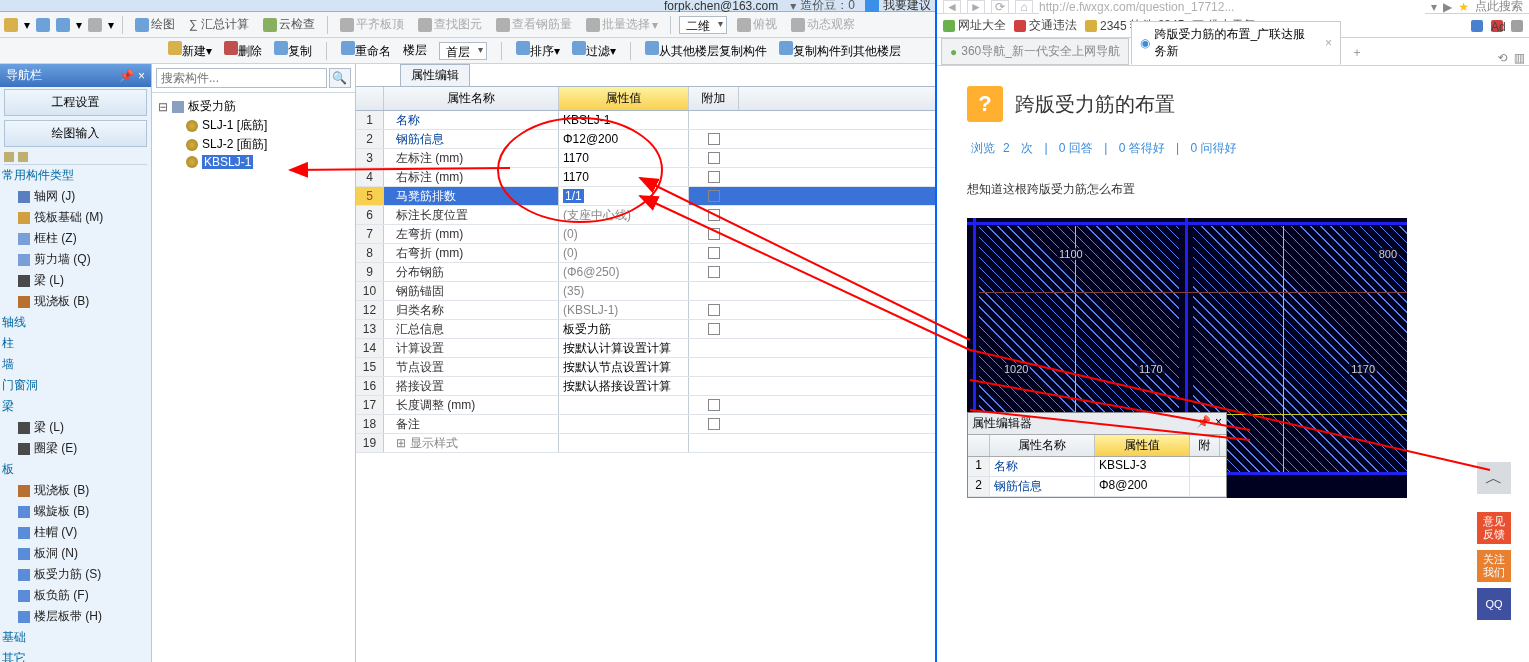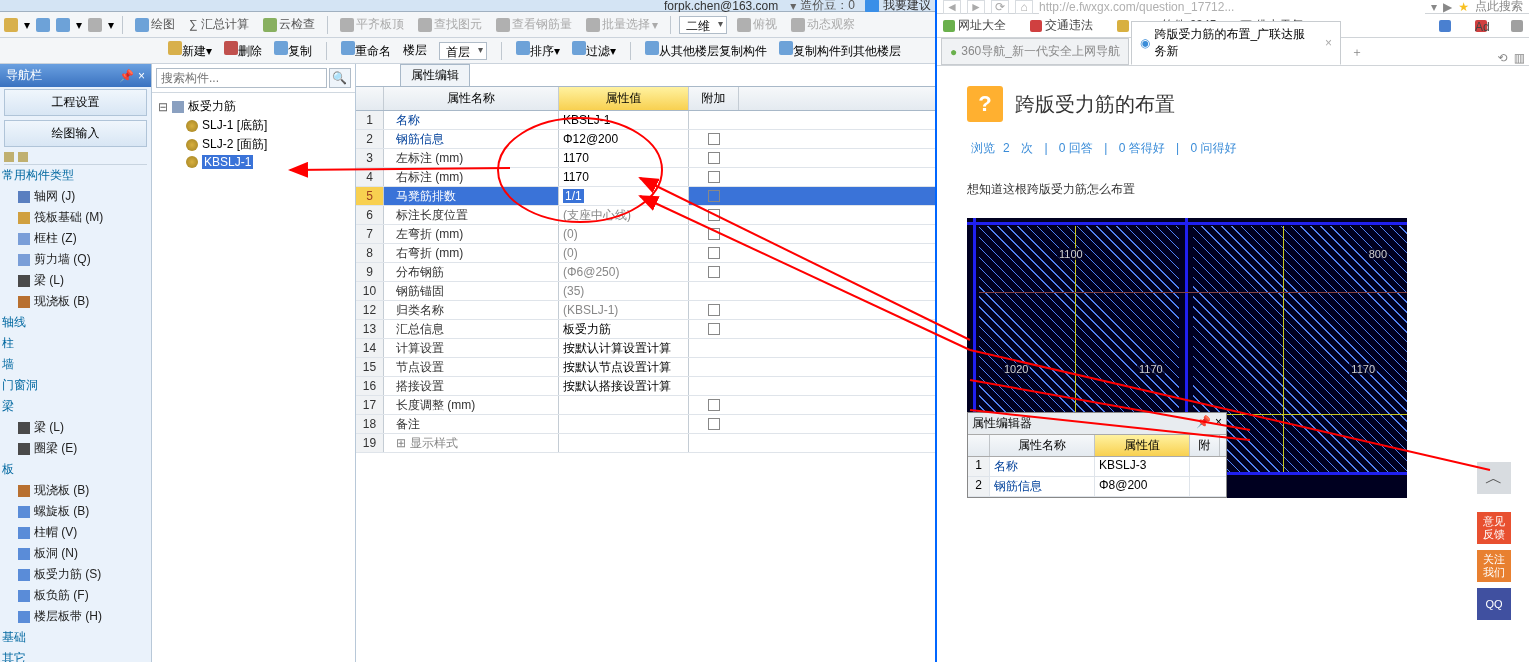--- a/index.html
+++ b/index.html
@@ -85,21 +85,21 @@
 .gr.sel .pv .selval { background:#3a73d8; color:#fff; padding:0 2px; }
 .gr.sel .ad { background:#3a73d8; }
 .gr.last .pn { color:#888; display:flex; align-items:center; gap:4px; }
 .gr.last .pn::before { content:"⊞"; color:#888; }
 
 
 .right-app { flex:1; background:#fff; display:flex; flex-direction:column; }
 .addr-bar { height:14px; border-bottom:1px solid #d0d4d8; display:flex; align-items:center; padding:0 6px; gap:6px; color:#888; }
 .addr-bar .abtn { width:18px; height:14px; border:1px solid #d8dce0; display:inline-flex; align-items:center; justify-content:center; color:#aaa; cursor:pointer; }
 .addr-bar input { flex:1; border:none; color:#b0b0b0; height:18px; }
-.bm-bar { height:24px; border-bottom:1px solid #d0d4d8; display:flex; align-items:center; padding:0 6px; gap:24px; }
+.bm-bar { height:24px; border-bottom:1px solid #d0d4d8; display:flex; align-items:center; padding:0 6px; gap:8px; }
 .bm-bar .bm { display:flex; align-items:center; gap:3px; color:#444; cursor:pointer; }
 .bm-bar .bm .bi { width:12px; height:12px; background:#6ab04c; border-radius:2px; display:inline-block; }
 .bm-bar .bm .bi.red { background:#d04040; }
 .bm-bar .bm .bi.yel { background:#d8b040; }
 .bm-bar .bm .bi.gray { background:#a0a0a0; }
 .tabs-bar { height:28px; border-bottom:1px solid #d0d4d8; display:flex; align-items:flex-end; padding:0 4px; gap:2px; }
 .tabs-bar .tab { border:1px solid #c8ccd0; border-bottom:1px solid #fff; padding:4px 8px; background:#fff; display:flex; align-items:center; gap:4px; max-width:210px; cursor:pointer; }
 .tabs-bar .tab.inactive { background:#f0f2f4; border-bottom:1px solid #c8ccd0; color:#888; }
 .tabs-bar .tab .cx { color:#aaa; margin-left:4px; }
 .tabs-bar .plus { padding:4px 8px; color:#888; cursor:pointer; }
@@ -572,21 +572,21 @@
         <div class="hline" style="top:254px;"></div>
         <div class="vline" style="left:6px;"></div>
         <div class="vline" style="left:218px;"></div>
         <div class="vline" style="left:530px;"></div>
         <div class="thinv" style="left:108px; top:8px; height:246px; background:#c8c820;"></div>
         <div class="thinv" style="left:316px; top:8px; height:246px; background:#c8c820;"></div>
         <div class="thinv" style="left:480px; top:8px; height:246px; background:#c8c820;"></div>
         <div class="thin" style="left:12px; top:74px; width:514px;"></div>
         <div class="thin" style="left:12px; top:196px; width:514px; background:#c8c820; height:1px;"></div>
         <div class="dim" style="left:90px; top:30px;">1100</div>
-        <div class="dim" style="right:18px; top:30px;">800</div>
+        <div class="dim" style="right:8px; top:30px;">800</div>
         <div class="dim" style="left:35px; top:145px;">1020</div>
         <div class="dim" style="left:170px; top:145px;">1170</div>
         <div class="dim" style="right:30px; top:145px;">1170</div>
 
         <div class="mini-grid">
           <div class="mtitle">
               <span>属性编辑器</span>
               <span>📌 ×</span>
             </div>
           <div class="mhead">

